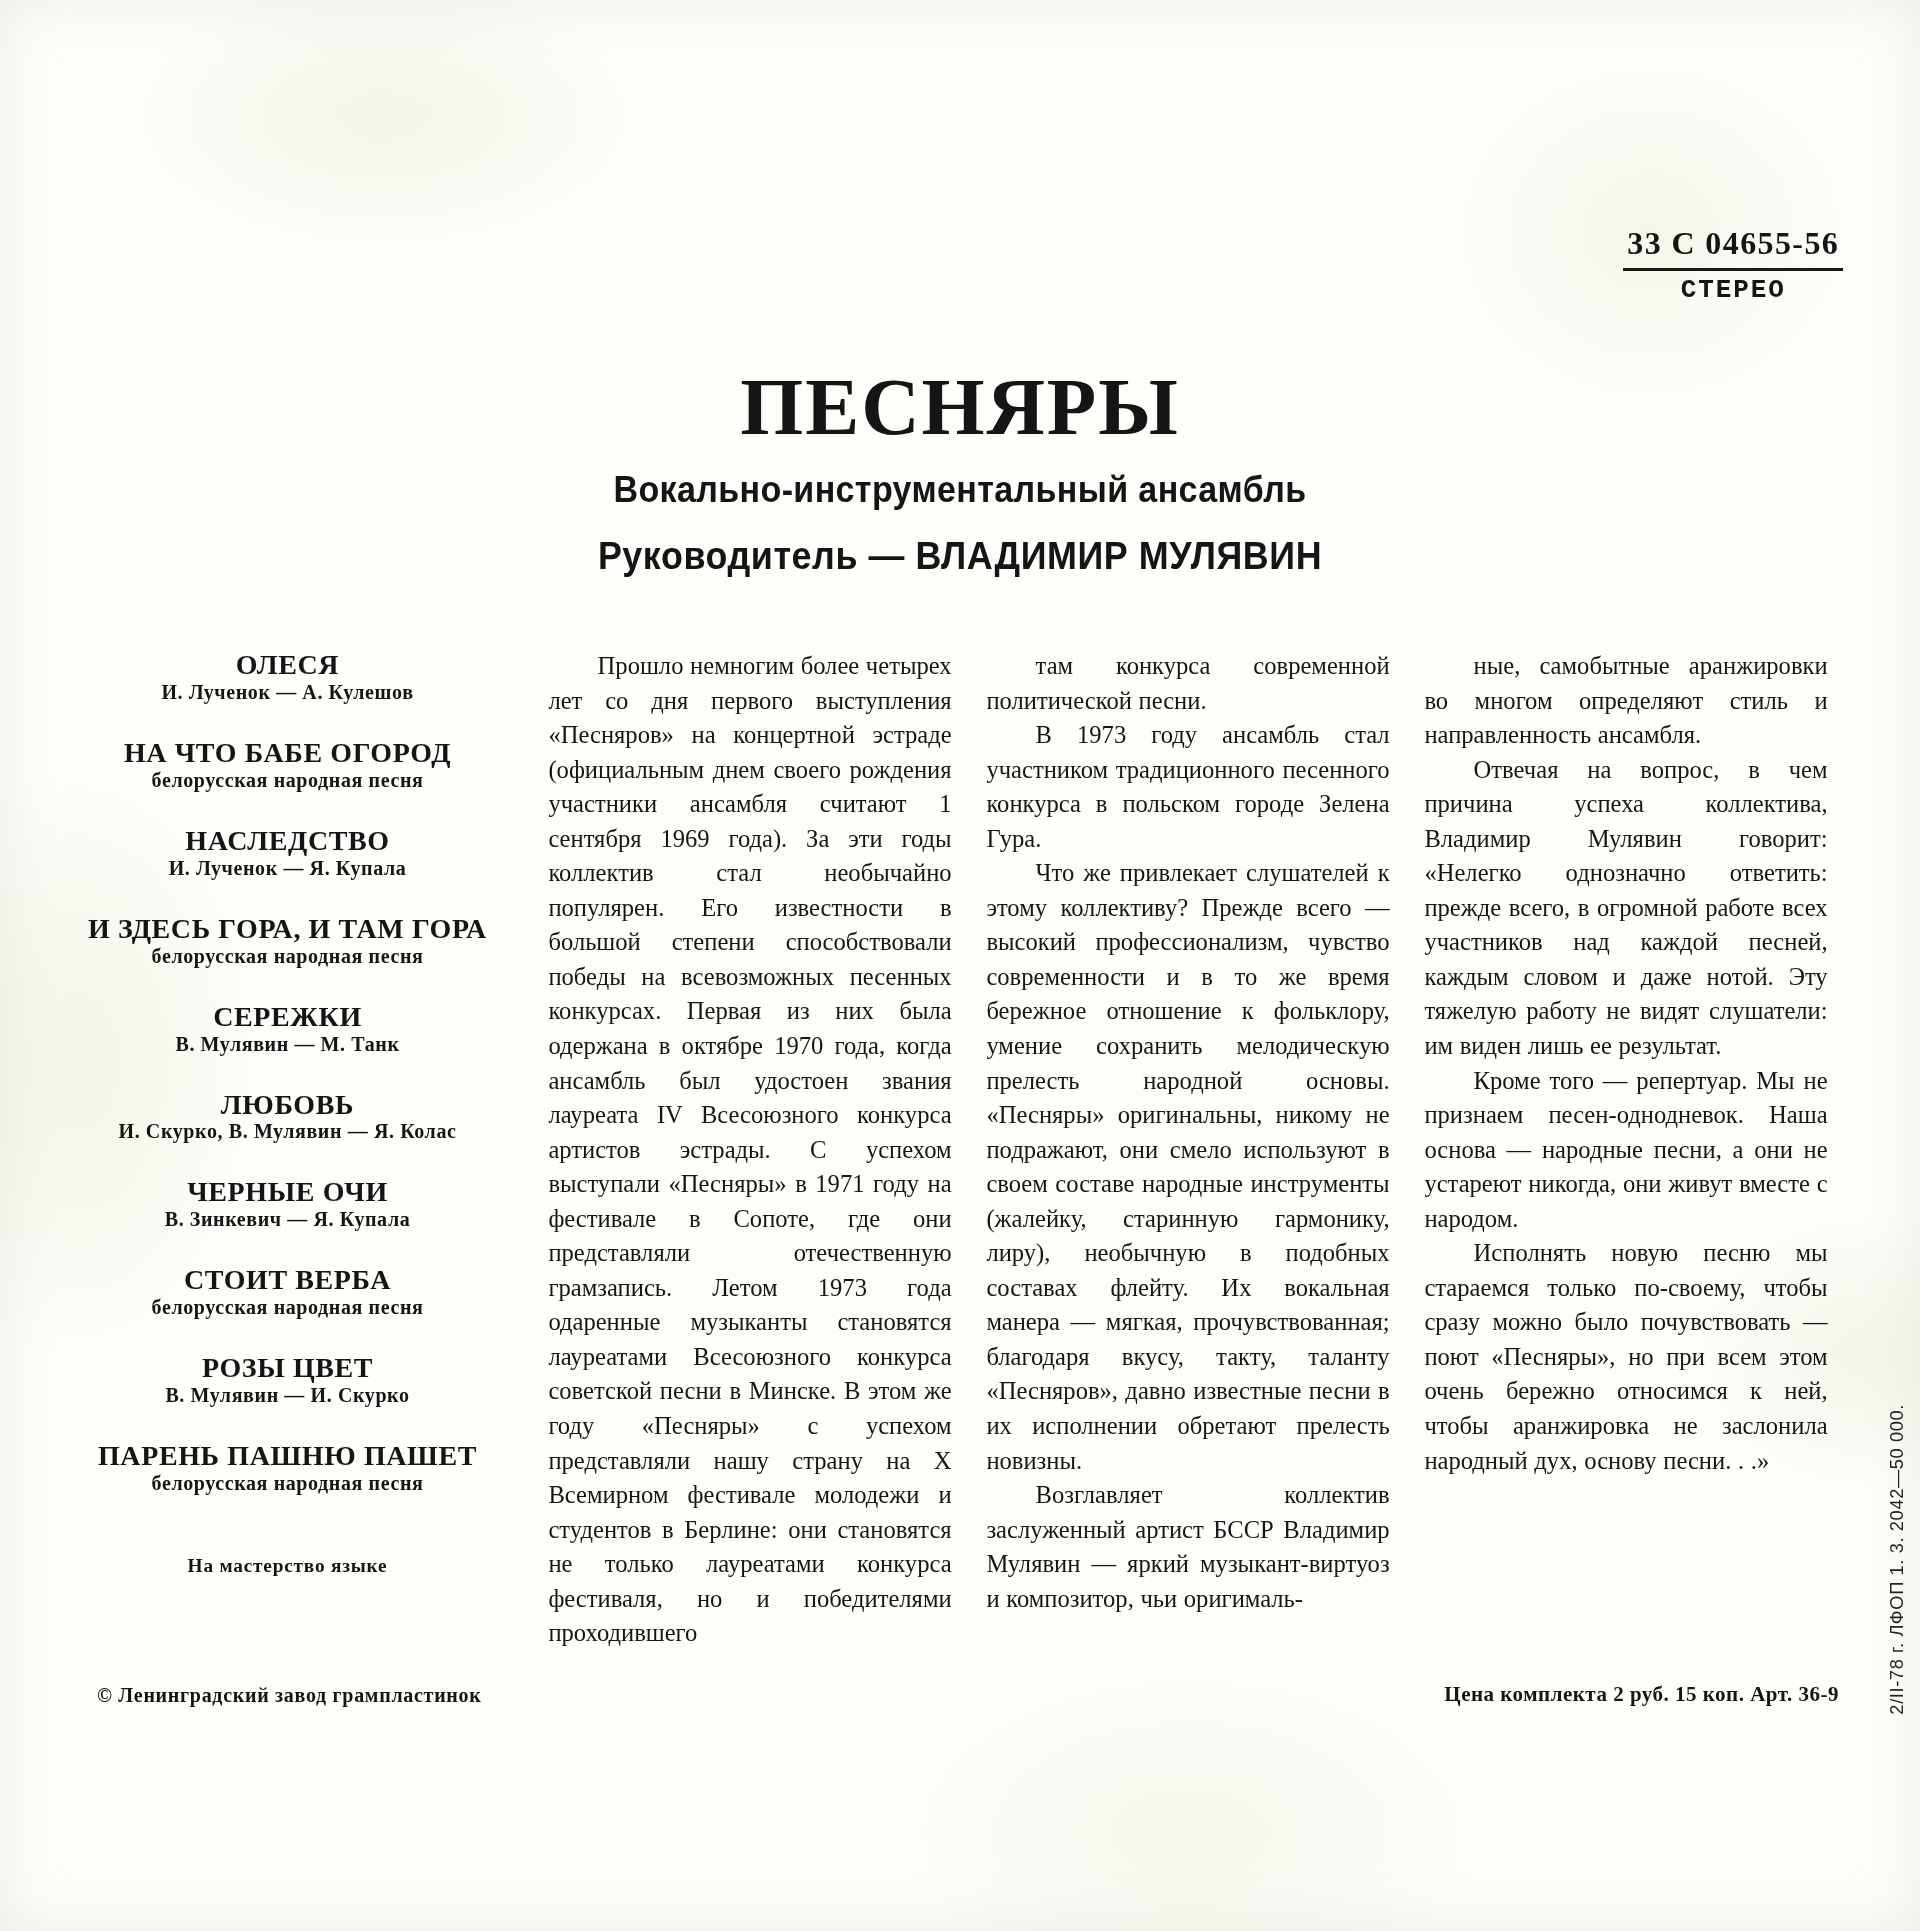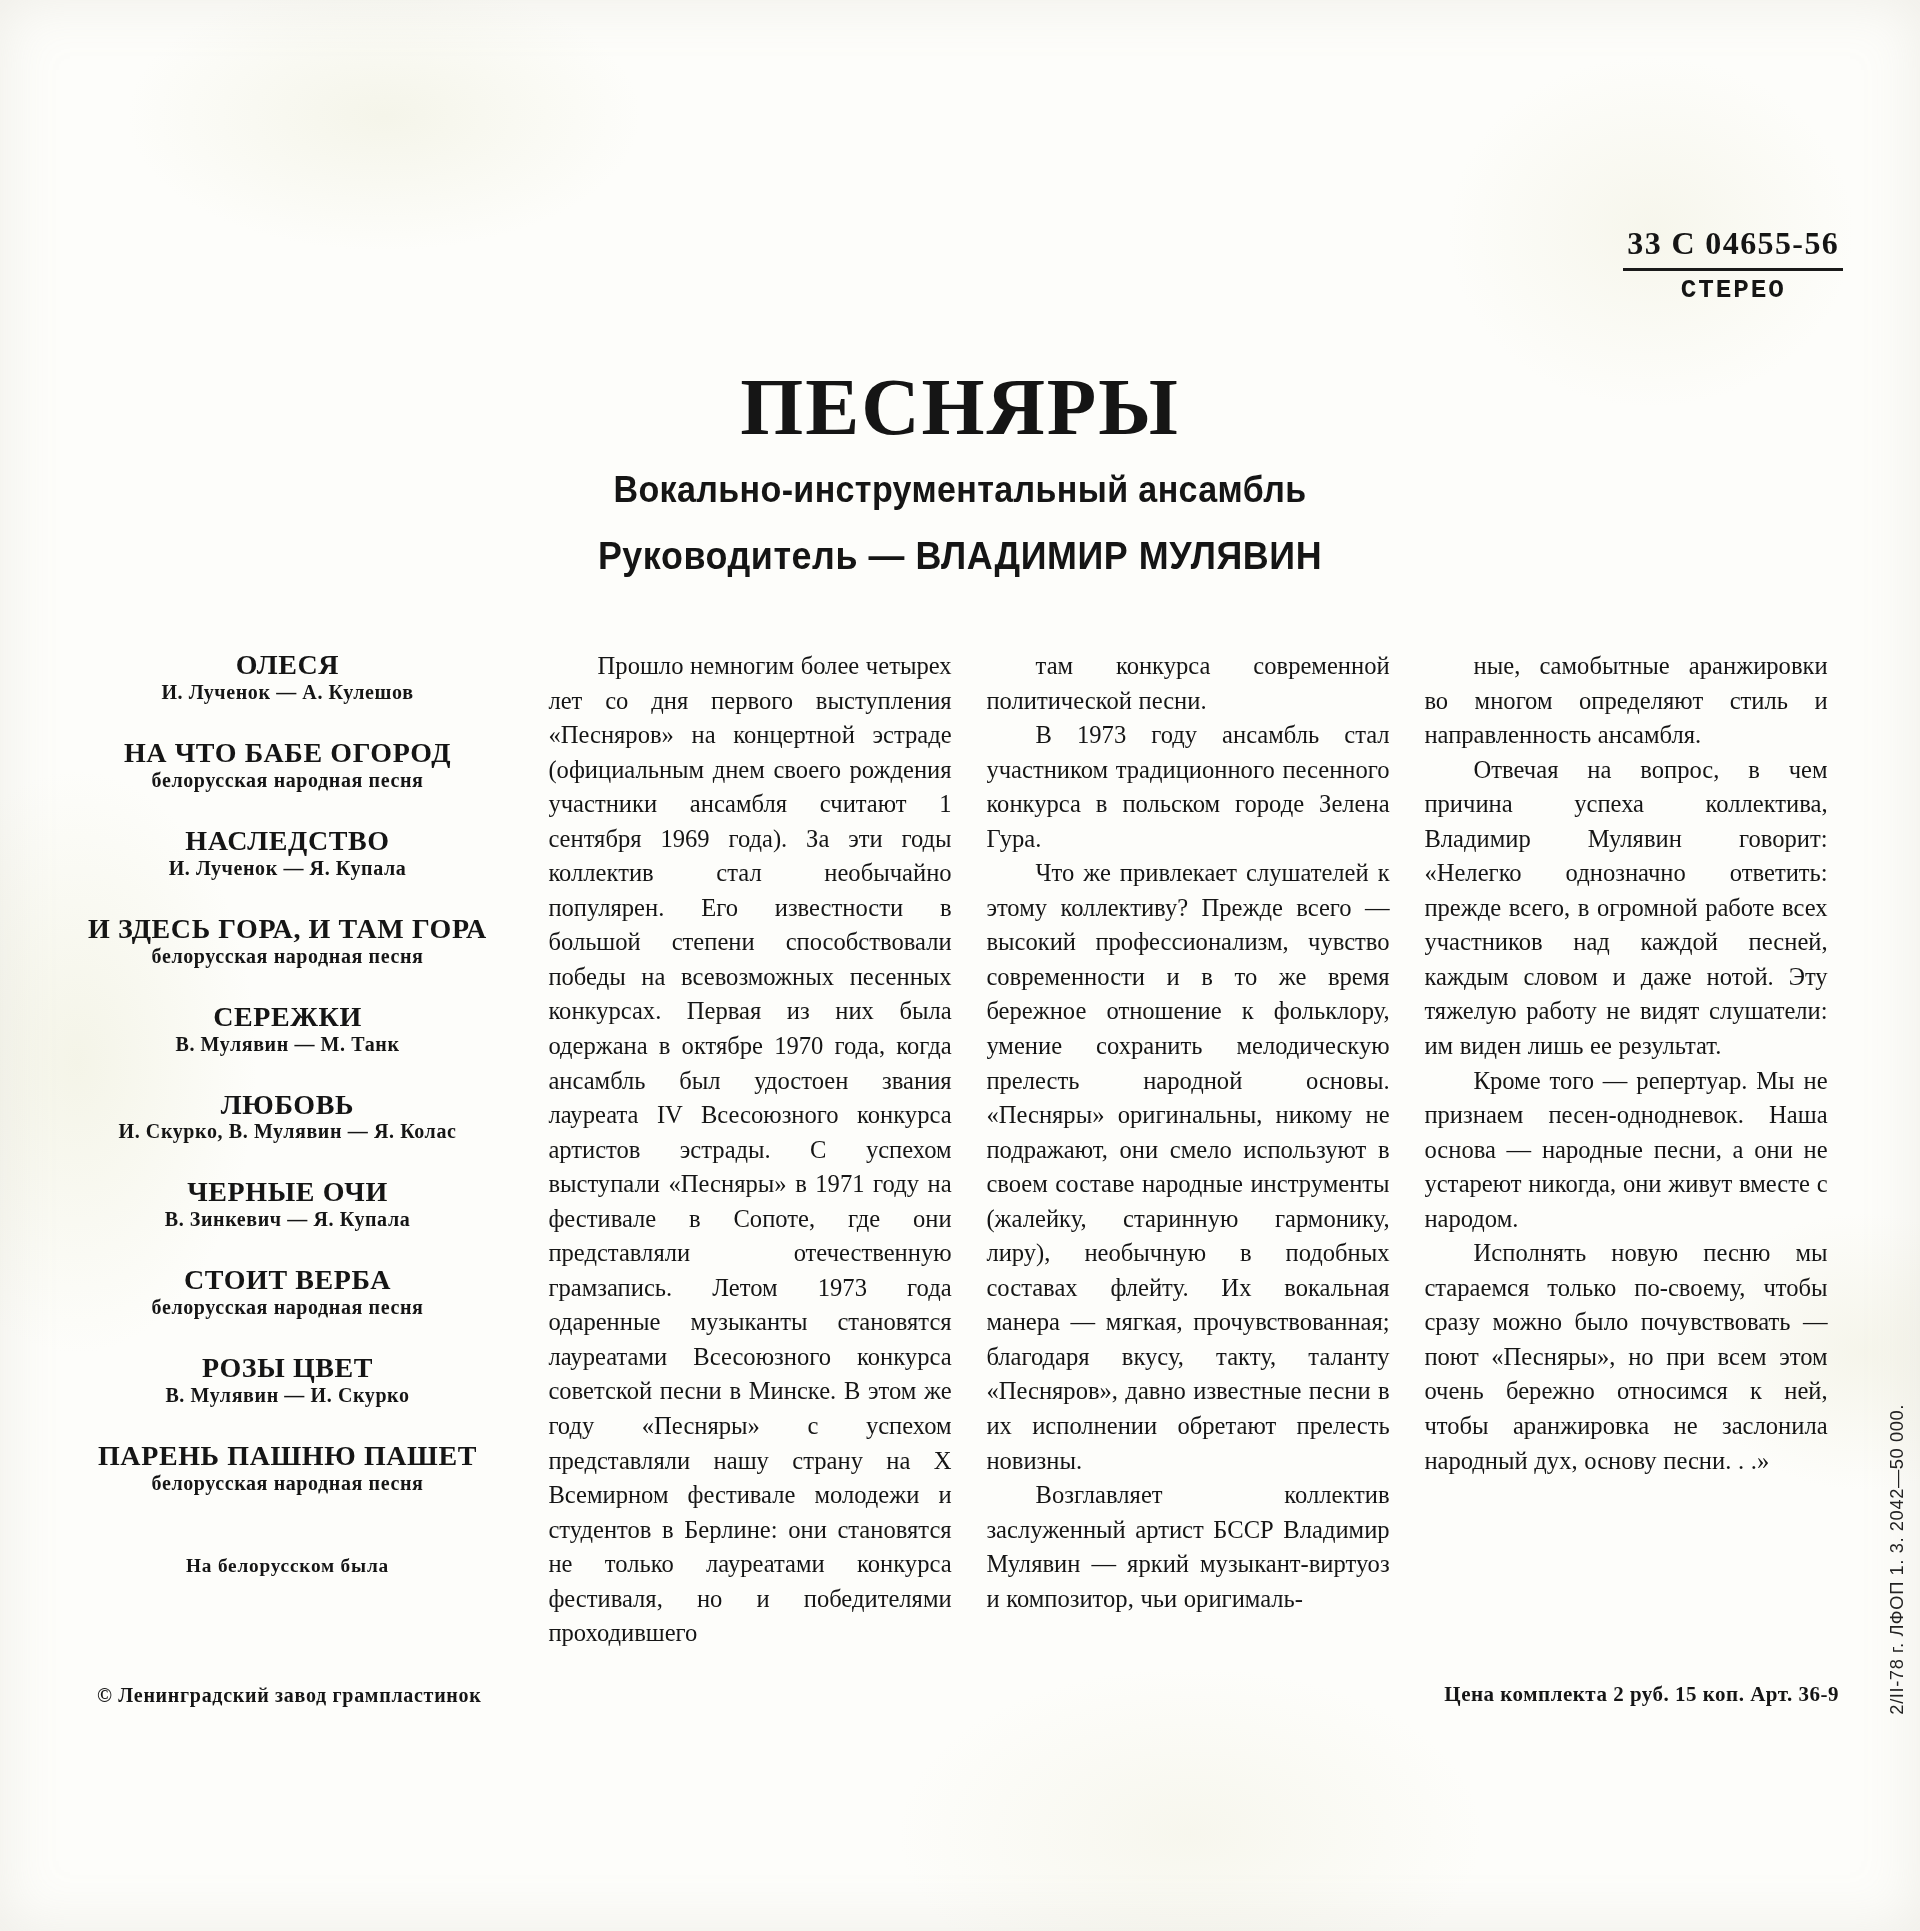--- a/index.html
+++ b/index.html
@@ -250,21 +250,21 @@
           </div>
           <div class="track">
             <div class="track-title">РОЗЫ ЦВЕТ</div>
             <div class="track-credit">В. Мулявин — И. Скурко</div>
           </div>
           <div class="track">
             <div class="track-title">ПАРЕНЬ ПАШНЮ ПАШЕТ</div>
             <div class="track-credit">белорусская народная песня</div>
           </div>
         </div>
-      <div class="track-language-note">На белорусском была</div>
+      <div class="track-language-note">На мастерство языке</div>
     </div>
 
     <div class="col-text" id="liner-col-1">
         <p class="body-par">Прошло немногим более четырех лет со дня первого выступления «Песняров» на концертной эстраде (официальным днем своего рождения участники ансамбля считают 1 сентября 1969 года). За эти годы коллектив стал необычайно популярен. Его известности в большой степени способствовали победы на всевозможных песенных конкурсах. Первая из них была одержана в октябре 1970 года, когда ансамбль был удостоен звания лауреата IV Всесоюзного конкурса артистов эстрады. С успехом выступали «Песняры» в 1971 году на фестивале в Сопоте, где они представляли отечественную грамзапись. Летом 1973 года одаренные музыканты становятся лауреатами Всесоюзного конкурса советской песни в Минске. В этом же году «Песняры» с успехом представляли нашу страну на X Всемирном фестивале молодежи и студентов в Берлине: они становятся не только лауреатами конкурса фестиваля, но и победителями проходившего</p>
       </div>
     <div class="col-text" id="liner-col-2">
         <p class="body-par">там конкурса современной политической песни.</p>
         <p class="body-par">В 1973 году ансамбль стал участником традиционного песенного конкурса в польском городе Зелена Гура.</p>
         <p class="body-par">Что же привлекает слушателей к этому коллективу? Прежде всего — высокий профессионализм, чувство современности и в то же время бережное отношение к фольклору, умение сохранить мелодическую прелесть народной основы. «Песняры» оригинальны, никому не подражают, они смело используют в своем составе народные инструменты (жалейку, старинную гармонику, лиру), необычную в подобных составах флейту. Их вокальная манера — мягкая, прочувствованная; благодаря вкусу, такту, таланту «Песняров», давно известные песни в их исполнении обретают прелесть новизны.</p>
         <p class="body-par">Возглавляет коллектив заслуженный артист БССР Владимир Мулявин — яркий музыкант-виртуоз и композитор, чьи оригималь-</p>

